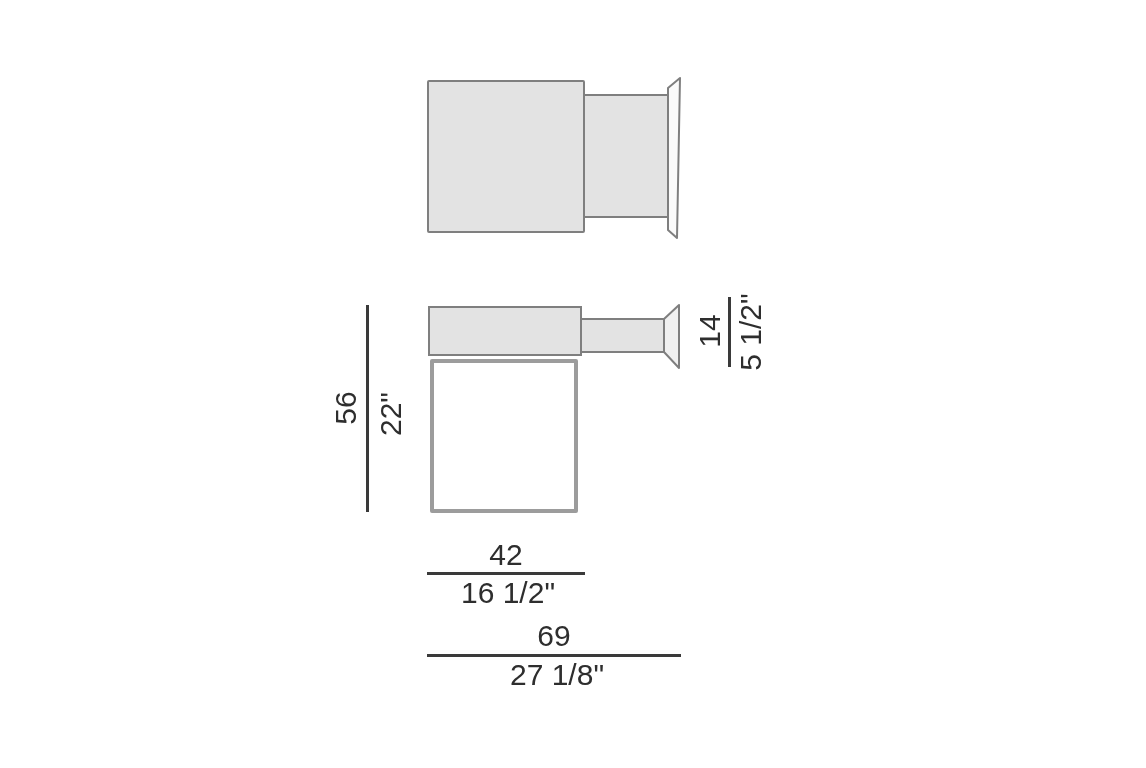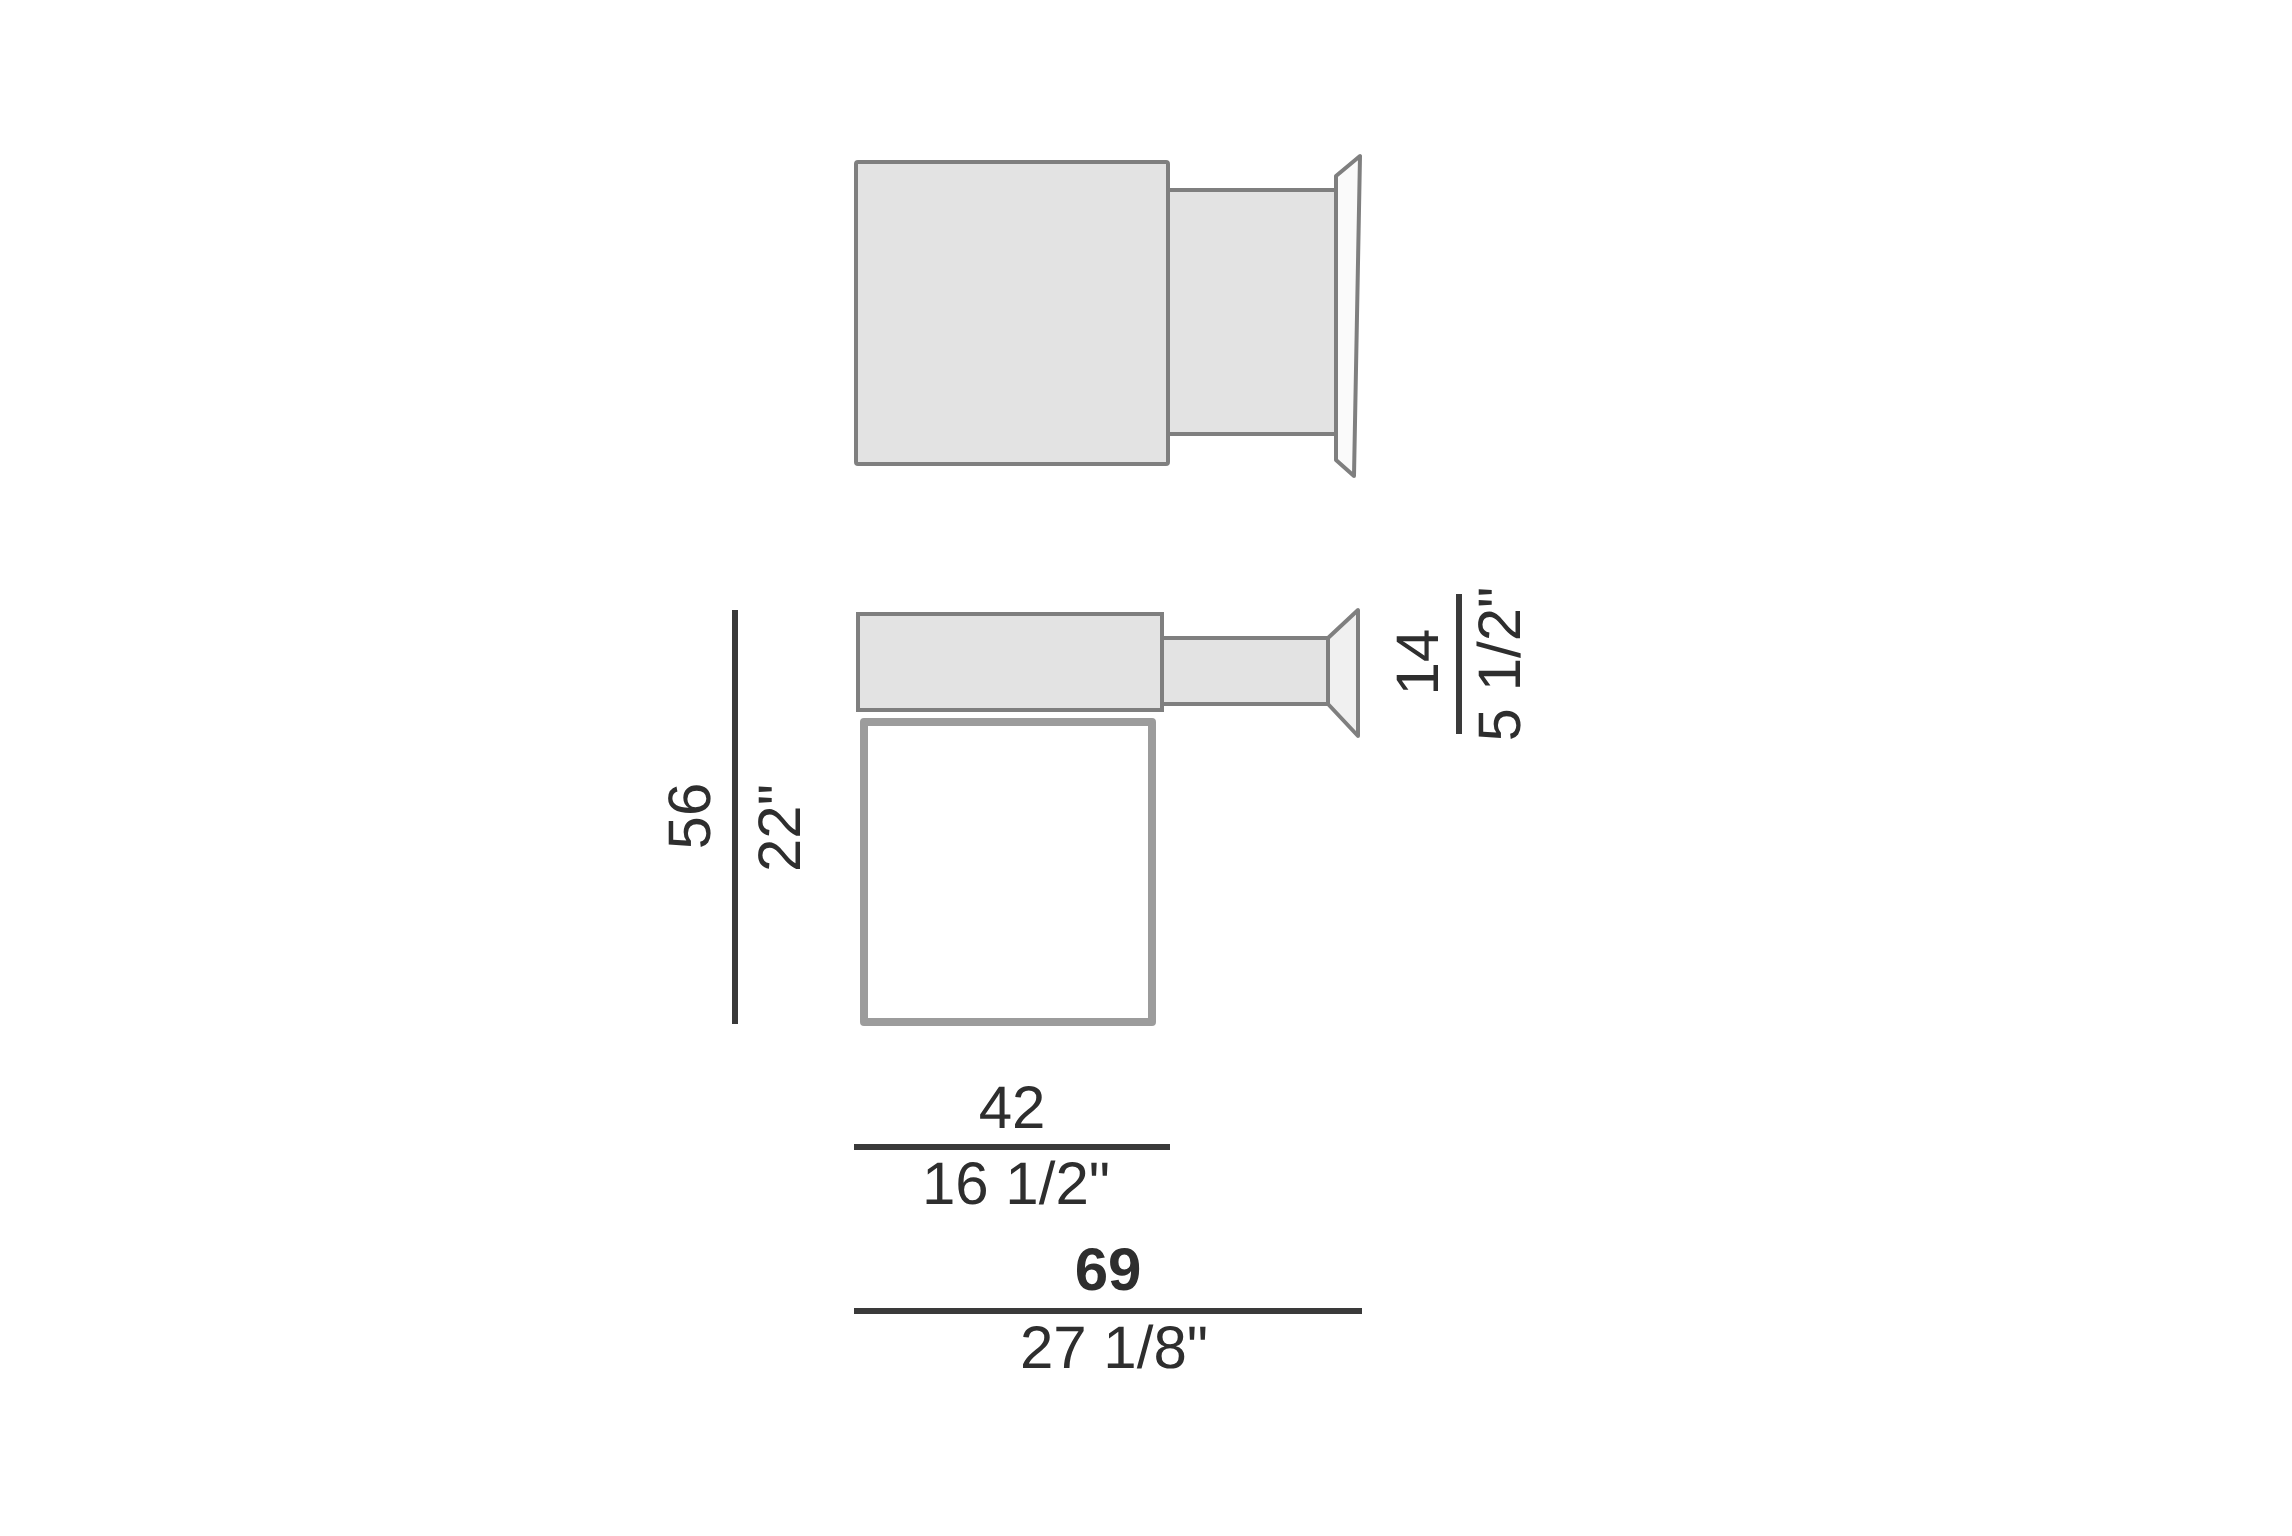--- a/index.html
+++ b/index.html
@@ -70,21 +70,21 @@
   }
   .ctr { transform: translate(-50%, -50%); }
   .rot { transform: translate(-50%, -50%) rotate(-90deg); }
 
   .lbl-height-cm    { left: 346px; top: 408px; }
   .lbl-height-inch  { left: 391px; top: 414px; }
   .lbl-clamp-cm     { left: 710px; top: 331px; }
   .lbl-clamp-inch   { left: 751px; top: 332px; }
   .lbl-width-cm     { left: 506px; top: 555px; }
   .lbl-width-inch   { left: 508px; top: 593px; }
-  .lbl-overall-cm   { left: 554px; top: 636px; font-weight: bold; }
+  .lbl-overall-cm   { left: 554px; top: 636px; }
   .lbl-overall-inch { left: 557px; top: 675px; }
 </style>
 </head>
 <body>
 
 <div id="canvas">
 
   <div>
     <div class="shape tv-square"></div>
     <div class="shape tv-arm"></div>

